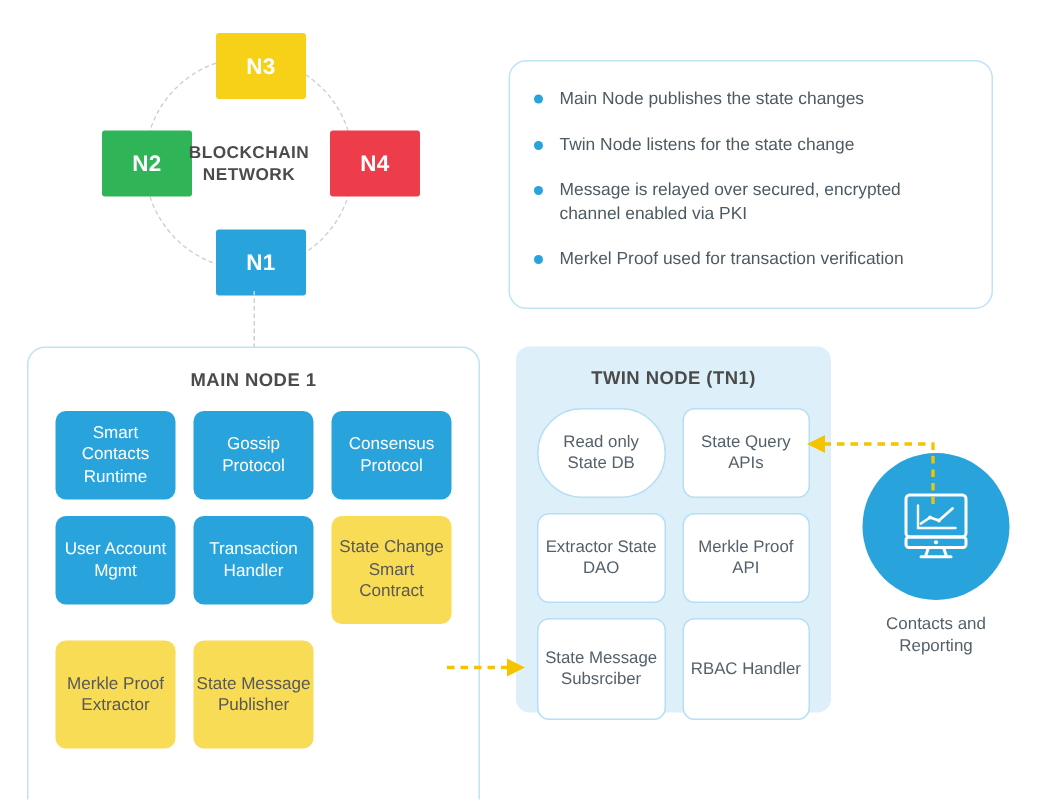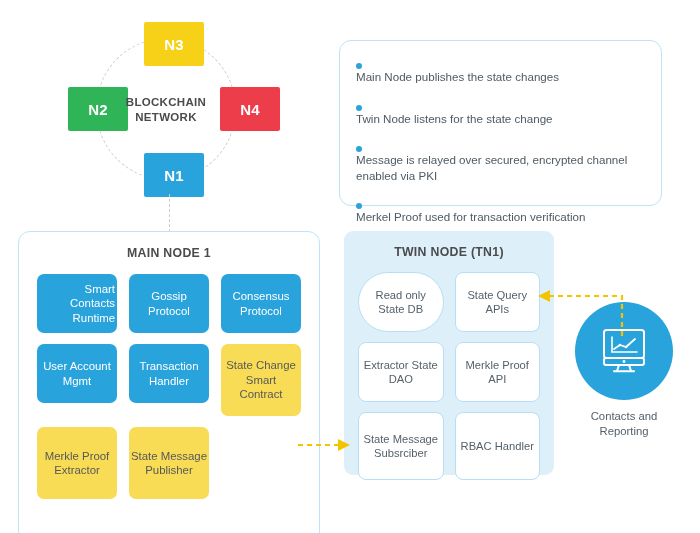--- a/index.html
+++ b/index.html
@@ -72,21 +72,20 @@
     width: 323px; height: 166px;
     background: #ffffff;
     border: 1.4px solid #bfe3f7;
     border-radius: 12px;
     padding: 17px 18px 10px 16px;
   }
   .bullet-row {
     display: flex;
     align-items: flex-start;
     margin-bottom: 15px;
-    flex-direction: column;
   }
   .bullet-row:last-child { margin-bottom: 0; }
   .bullet-dot {
     width: 6px; height: 6px;
     border-radius: 50%;
     flex: 0 0 6px;
     margin-top: 5px;
     margin-right: 11px;
   }
   .bullet-text {
@@ -244,21 +243,21 @@
     </div>
     <div class="bullet-row">
       <span class="bullet-dot" style="background: rgb(41, 163, 220);"></span>
       <span class="bullet-text">Merkel Proof used for transaction verification</span>
     </div>
   </div>
 
   <div id="main-node-panel">
     <div id="main-node-title">MAIN NODE 1</div>
     <div id="main-node-grid">
-      <div class="mn-cell mn-blue" style="background: rgb(41, 163, 220); text-align: right;">
+      <div class="mn-cell mn-blue" style="background: rgb(41, 163, 220);">
         <span>Smart Contacts Runtime</span>
       </div>
       <div class="mn-cell mn-blue" style="background: rgb(41, 163, 220);">
         <span>Gossip Protocol</span>
       </div>
       <div class="mn-cell mn-blue" style="background: rgb(41, 163, 220);">
         <span>Consensus Protocol</span>
       </div>
       <div class="mn-cell mn-blue" style="background: rgb(41, 163, 220);">
         <span>User Account Mgmt</span>

